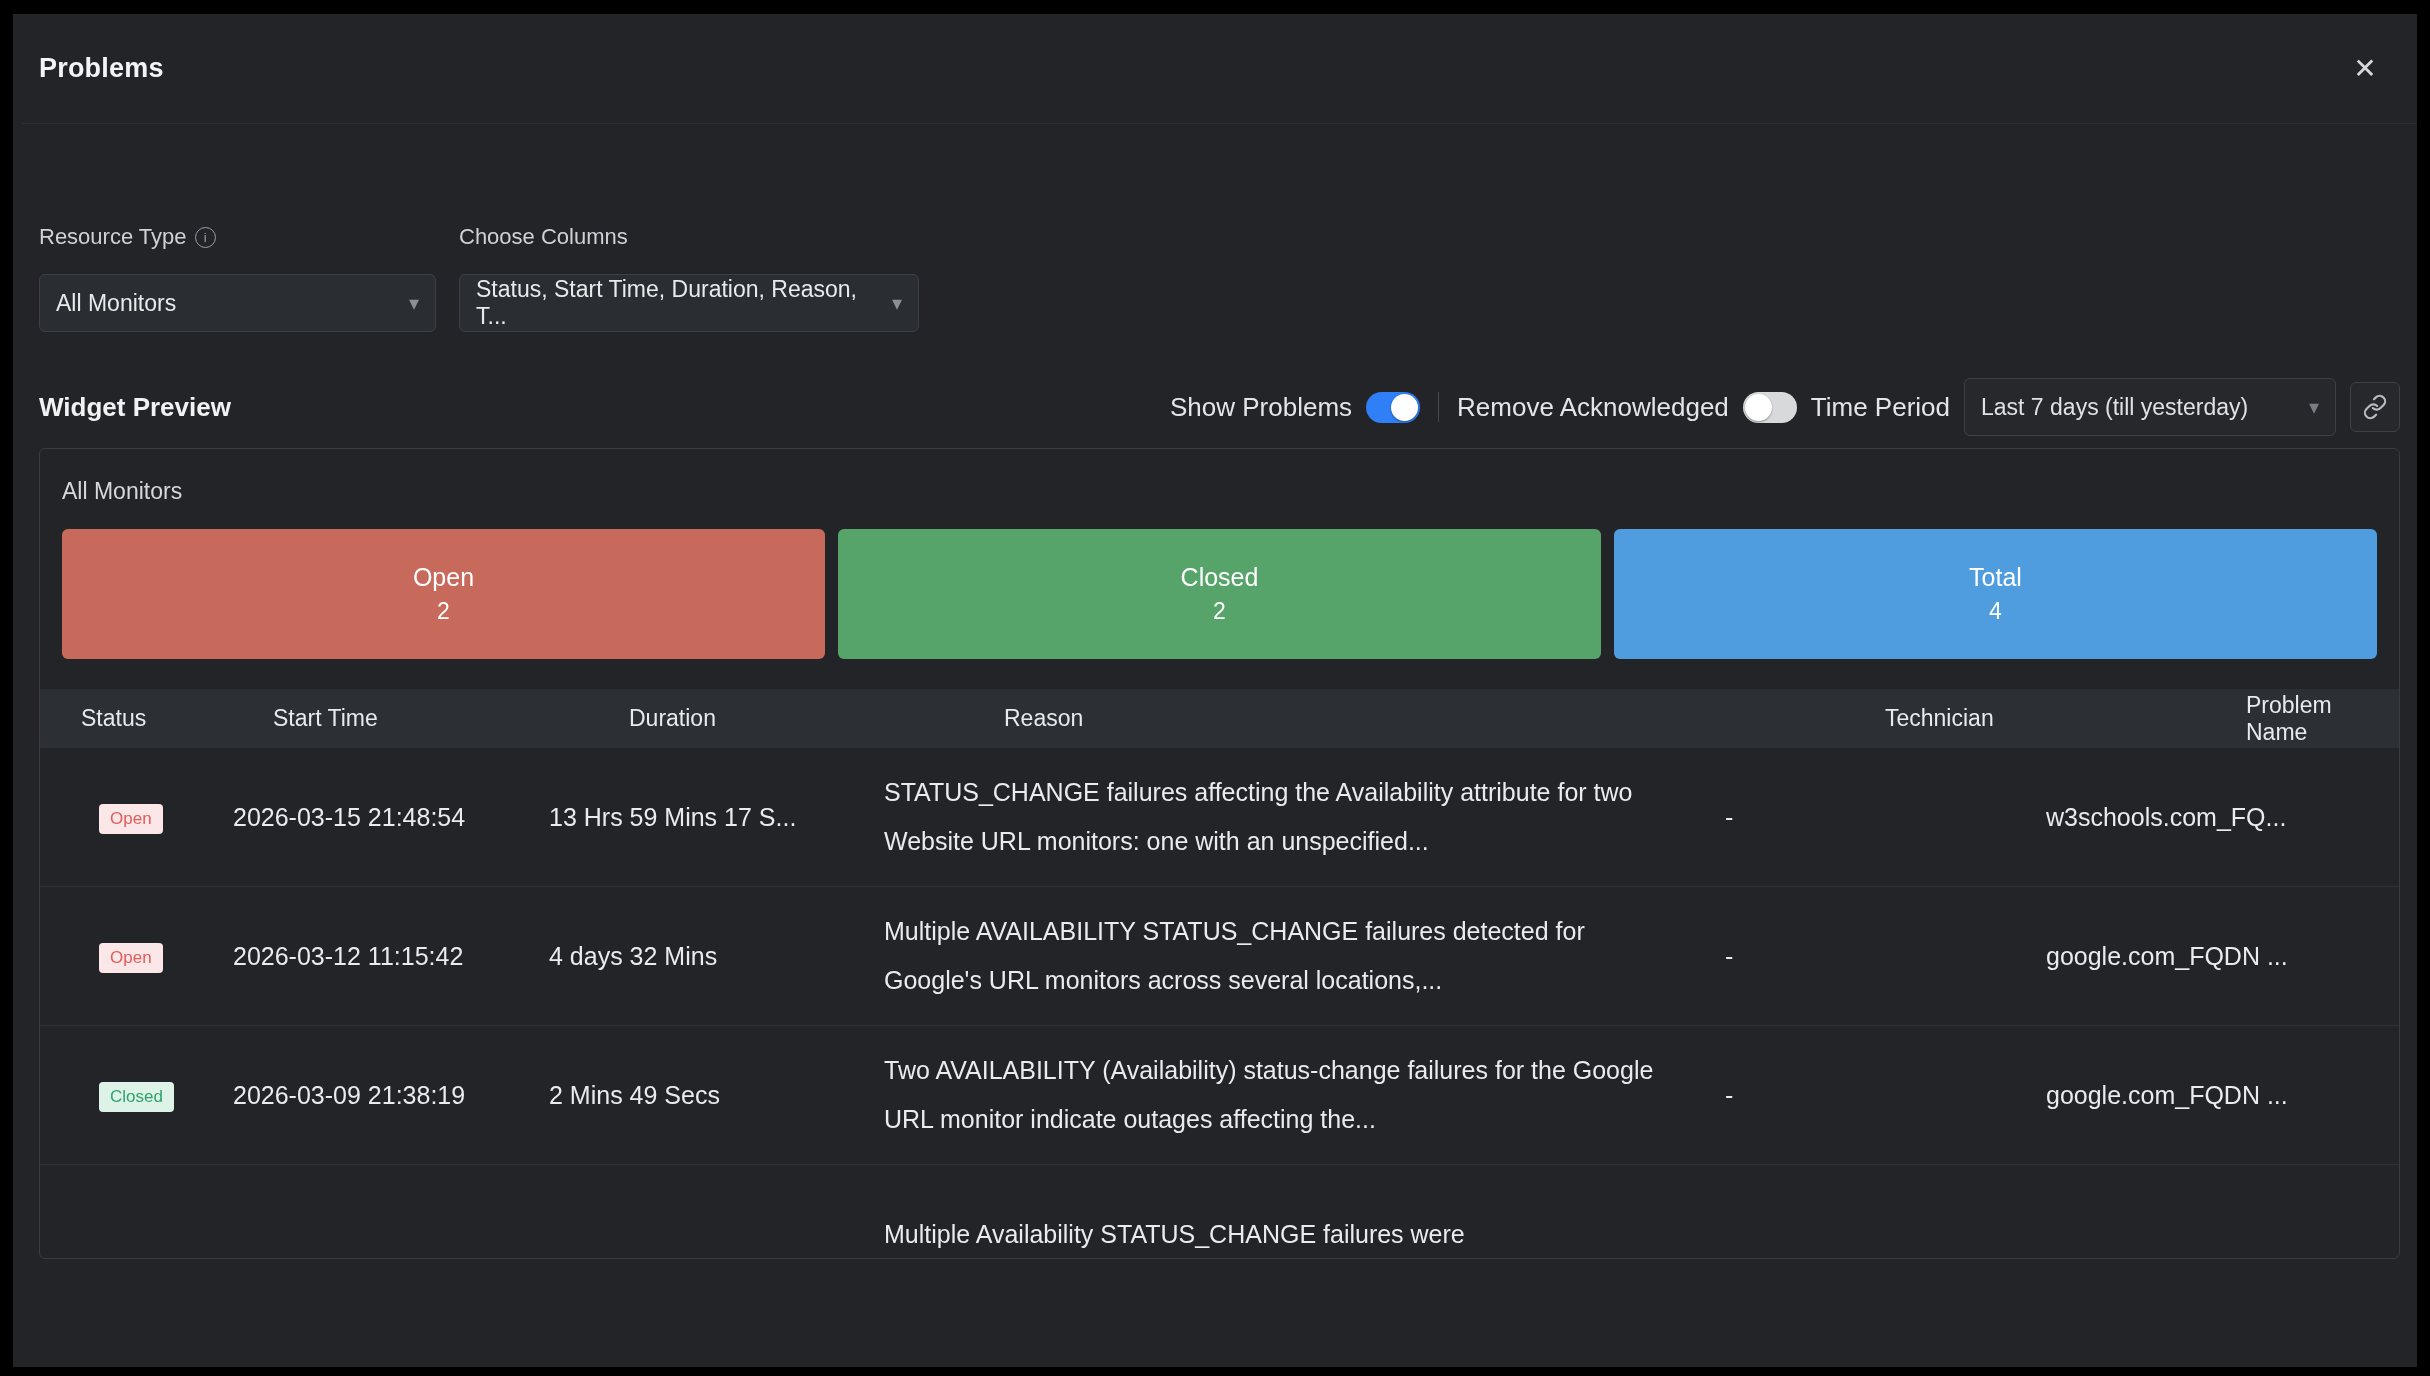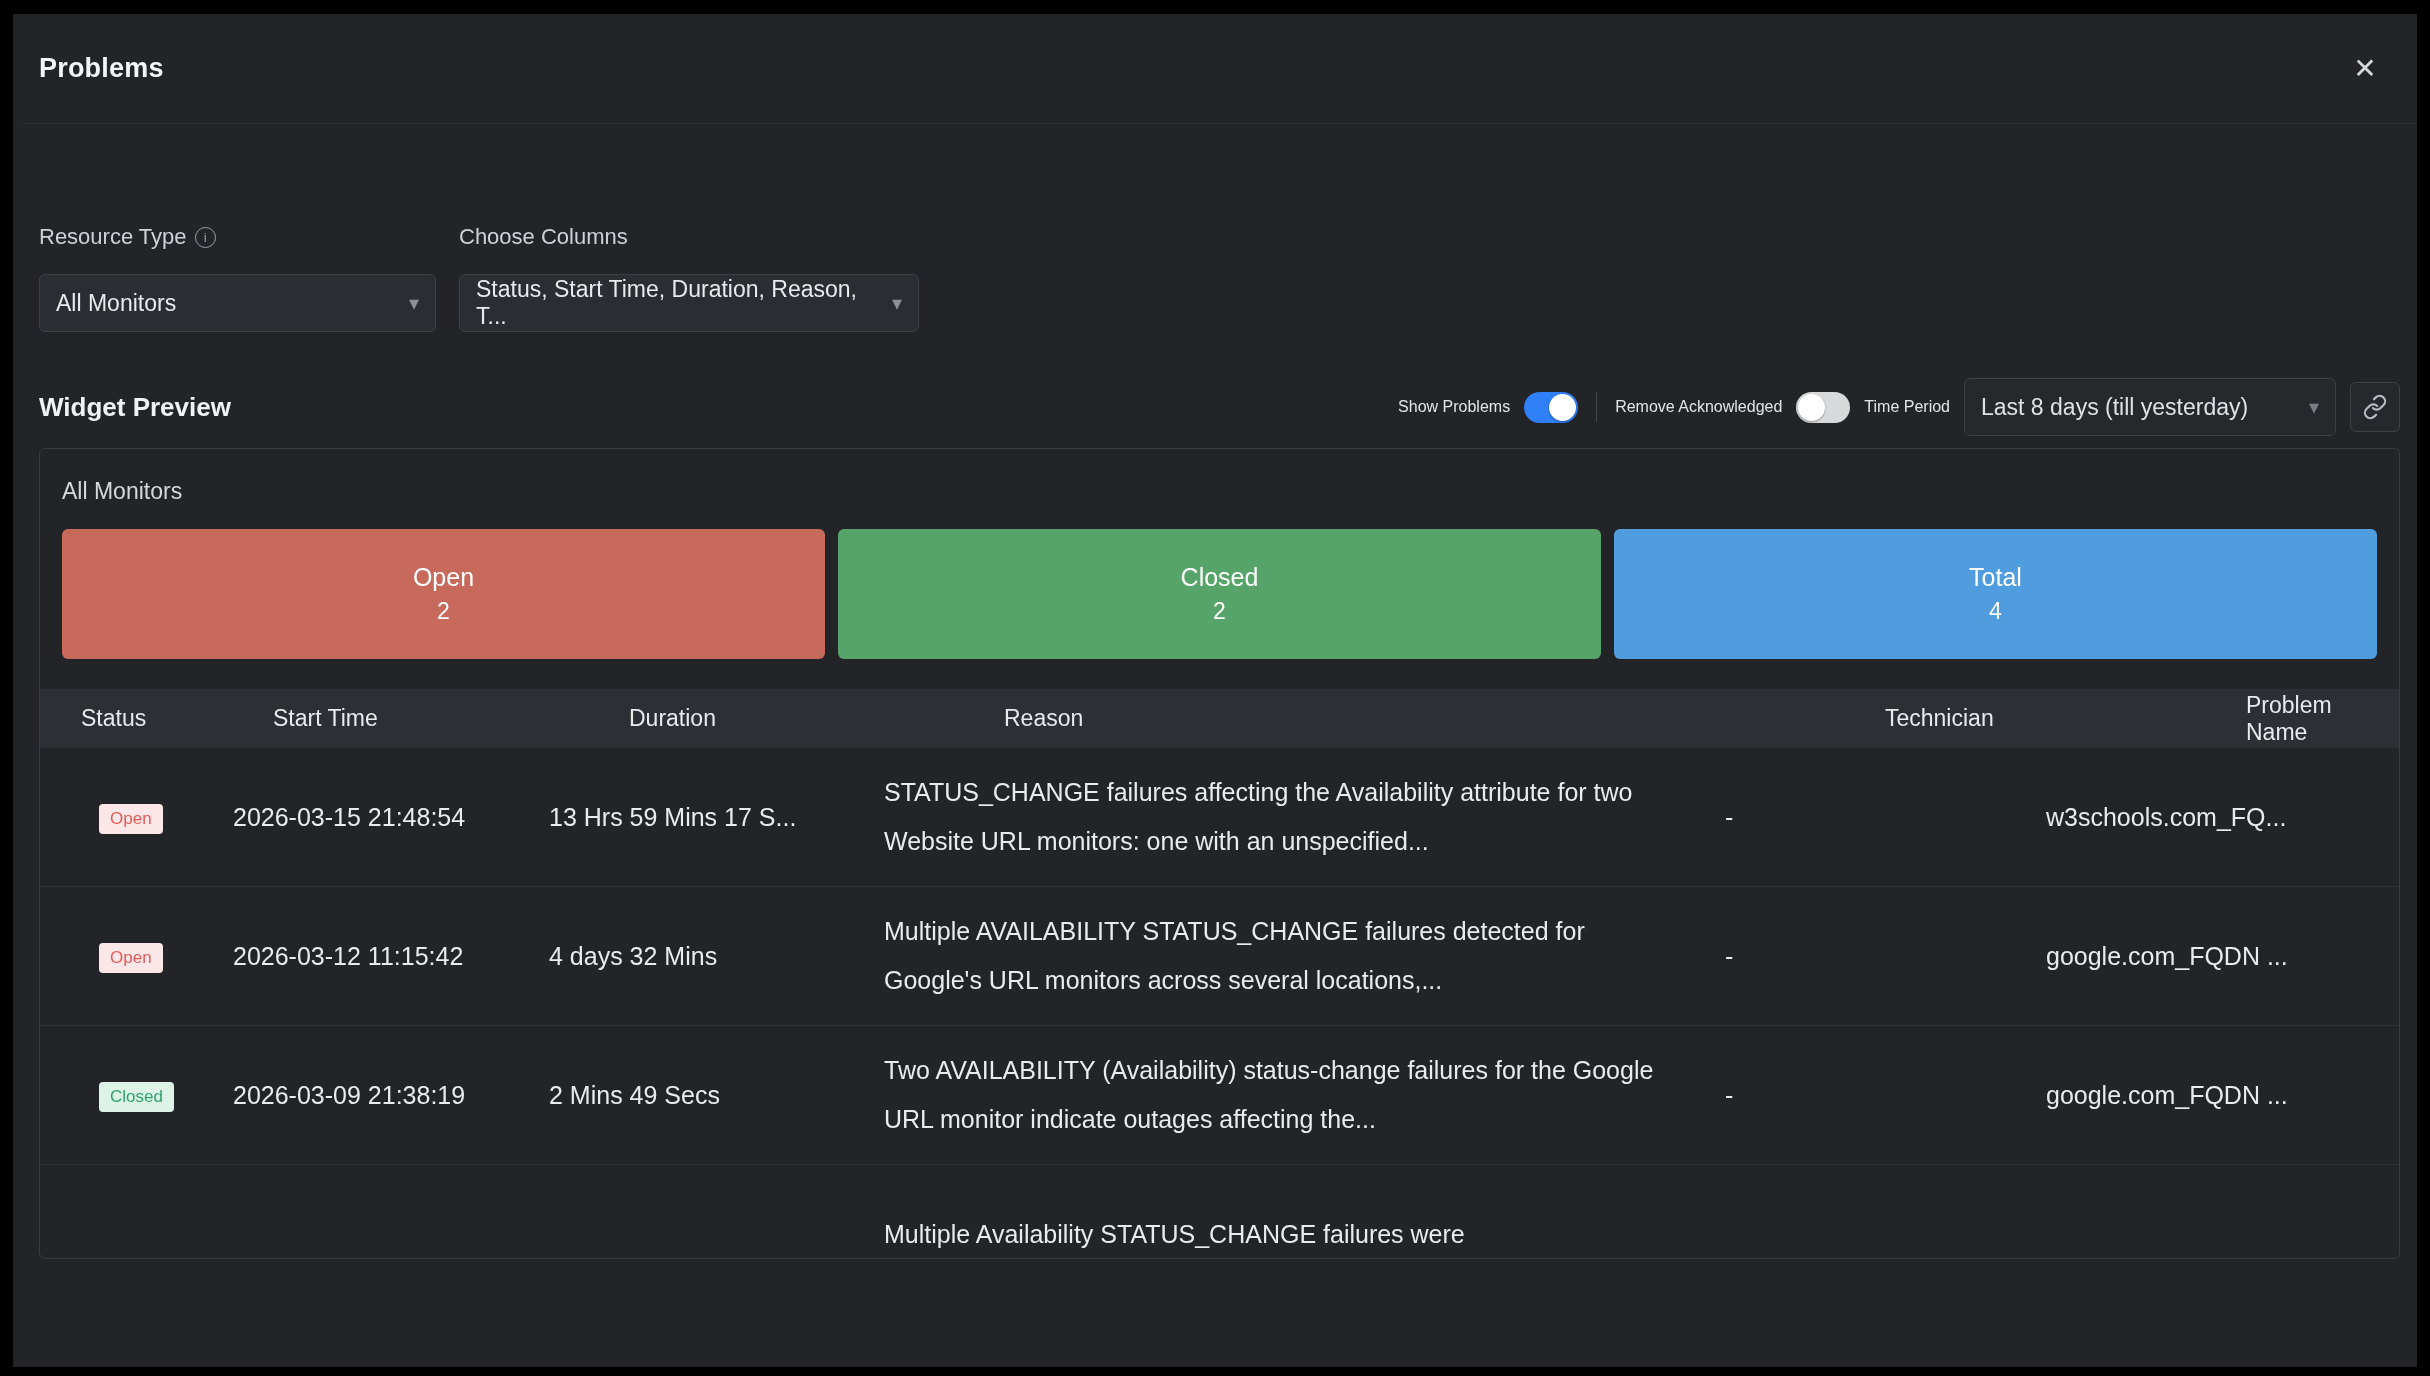--- a/index.html
+++ b/index.html
@@ -31,21 +31,21 @@
     font-size:23px; color:#e8eaec; cursor:pointer;
   }
   .select .caret { color:#8b9096; font-size:20px; margin-left:14px; }
   .field-resource .select { width:397px; }
   .field-columns .select { width:460px; }
 
   
   .preview-bar { display:flex; align-items:center; margin-top:46px; height:58px; }
   .preview-heading { font-size:26px; font-weight:700; color:#f0f2f4; }
   .controls { margin-left:auto; display:flex; align-items:center; gap:14px; }
-  .ctl-label { font-size:16px; color:#e3e5e8; }
+  .ctl-label { font-size:26px; color:#e3e5e8; }
   .toggle { width:54px; height:31px; border-radius:16px; position:relative; cursor:pointer; flex:0 0 auto; }
   .toggle .knob { width:27px; height:27px; border-radius:50%; background:#fff; position:absolute; top:2px;
     box-shadow:0 1px 2px rgba(0,0,0,.35); }
   .toggle.on  { background:#2f7ff6; }
   .toggle.on .knob { right:2px; }
   .toggle.off { background:#d7d9db; }
   .toggle.off .knob { left:2px; }
   .v-sep { width:1px; height:30px; background:#45484c; margin:0 4px; }
   .tp-select { width:372px; height:58px; background:#26282c; border:1px solid #3d4045; border-radius:6px;
     display:flex; align-items:center; justify-content:space-between; padding:0 16px;
@@ -124,21 +124,21 @@
         <div class="toggle on">
             <div class="knob"></div>
           </div>
         <div class="v-sep"></div>
         <span class="ctl-label">Remove Acknowledged</span>
         <div class="toggle off">
             <div class="knob"></div>
           </div>
         <span class="ctl-label">Time Period</span>
         <div class="tp-select">
-          <span>Last 8 days (till yesterday)</span>
+          <span>Last 7 days (till yesterday)</span>
           <span class="caret">▾</span>
         </div>
         <div class="link-btn">
           <svg width="26" height="26" viewBox="0 0 24 24" fill="none" stroke="currentColor" stroke-width="2" stroke-linecap="round" stroke-linejoin="round">
             <path d="M10 13a5 5 0 0 0 7.07 0l2.83-2.83a5 5 0 0 0-7.07-7.07L11 4.93"></path>
             <path d="M14 11a5 5 0 0 0-7.07 0l-2.83 2.83a5 5 0 0 0 7.07 7.07L13 19.07"></path>
           </svg>
         </div>
       </div>
     </div>

